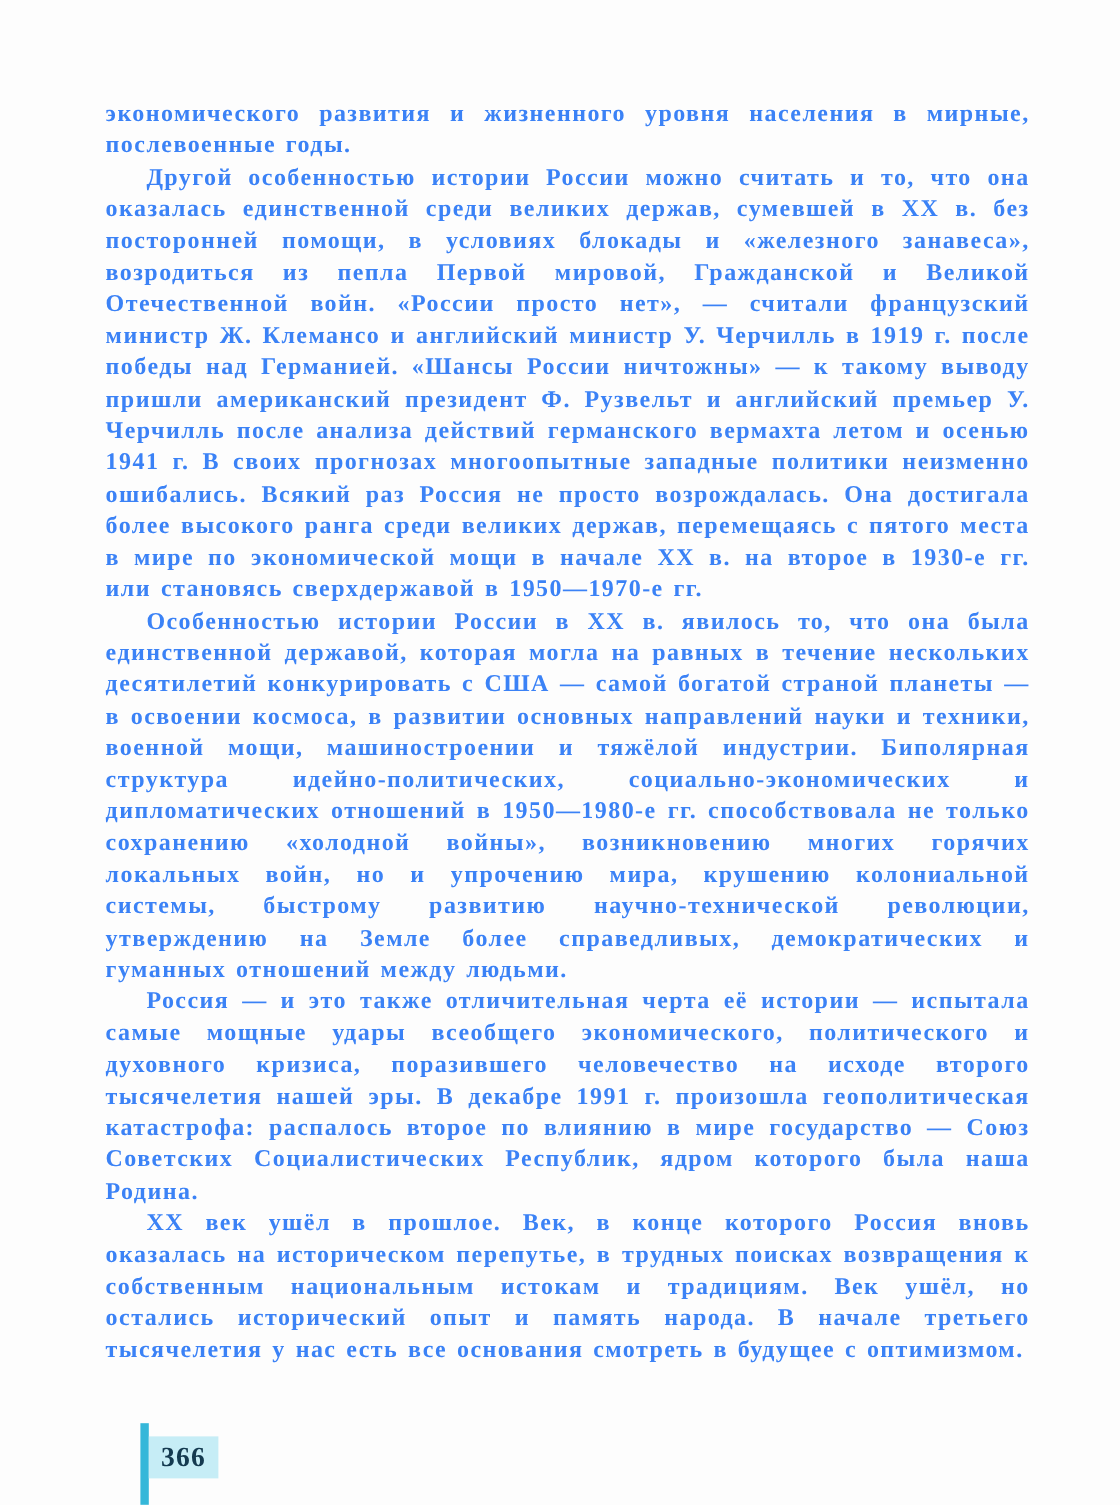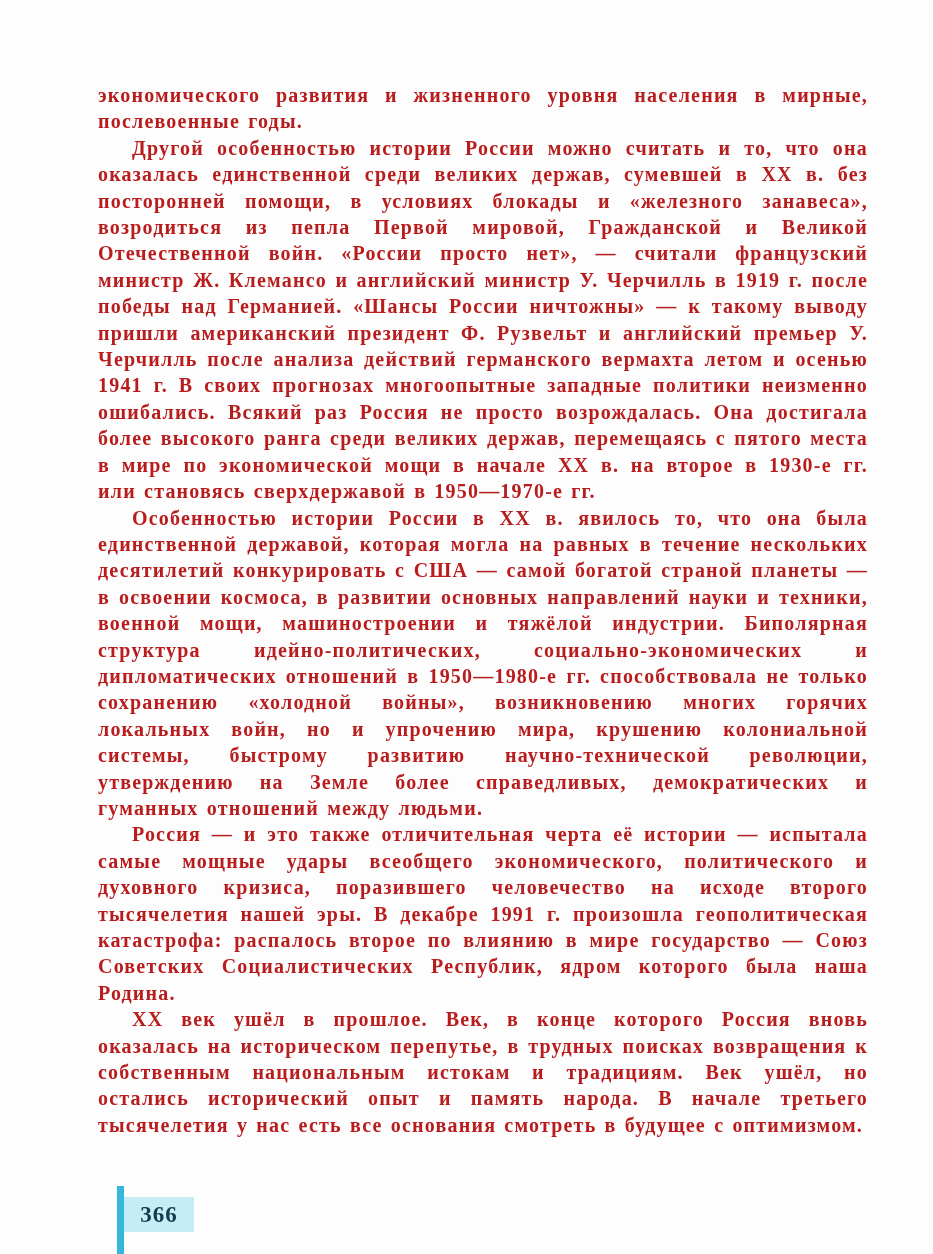--- a/index.html
+++ b/index.html
@@ -13,24 +13,24 @@
     position: relative;
     overflow: hidden;
     font-family: "Liberation Serif", "DejaVu Serif", serif;
   }
   .page {
     position: absolute;
     inset: 0;
   }
   .text-block {
     position: absolute;
-    left: 98px;
+    left: 88px;
     top: 82px;
     width: 770px;
-    color: #b91c1c;
+    color: #3b82f6;
     font-size: 20px;
     line-height: 26.4px;
     font-weight: bold;
     letter-spacing: 1.2px;
     word-spacing: 2px;
     text-align: justify;
   }
   .text-block p {
     margin: 0;
     text-indent: 34px;
@@ -43,21 +43,21 @@
     left: 117px;
     top: 1186px;
     width: 7px;
     height: 68px;
     background: #35b7d9;
   }
   .page-number-box {
     position: absolute;
     left: 124px;
     top: 1197px;
-    width: 70px;
+    width: 58px;
     height: 35px;
     background: #c6edf6;
     display: flex;
     align-items: center;
     justify-content: center;
   }
   .page-number-box .num {
     font-family: "Liberation Serif", "DejaVu Serif", serif;
     font-weight: bold;
     font-size: 23px;

